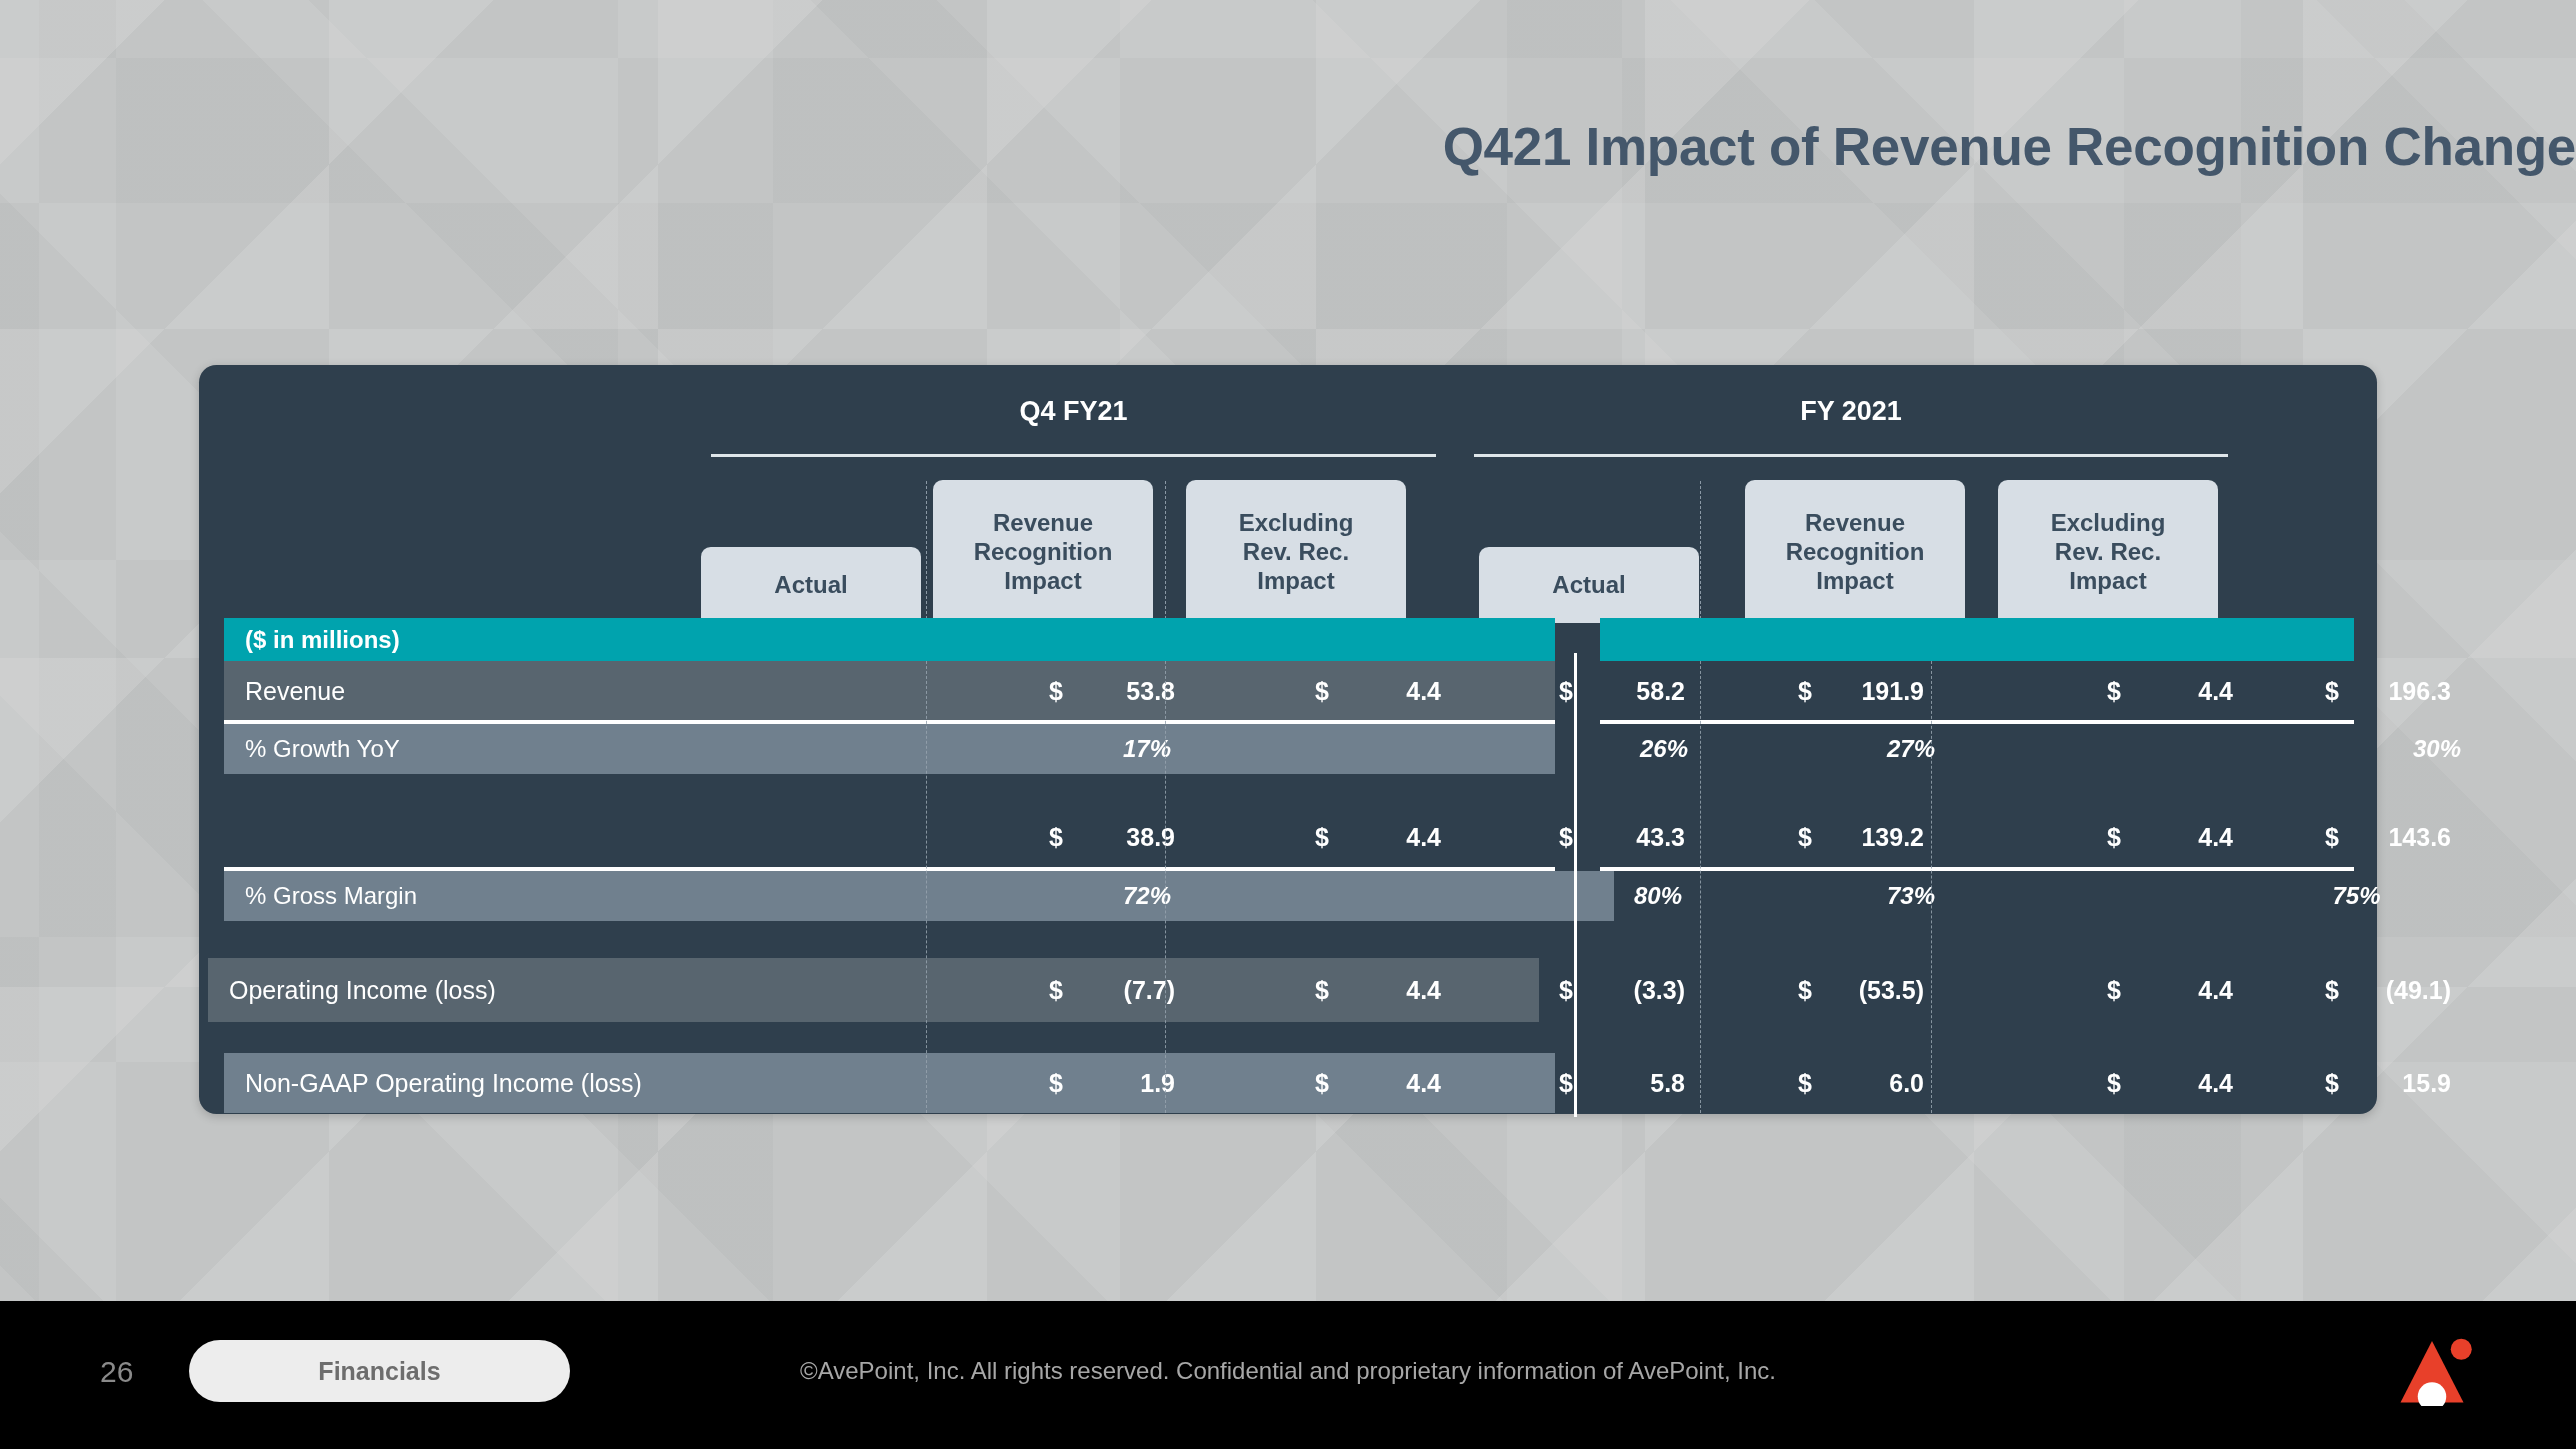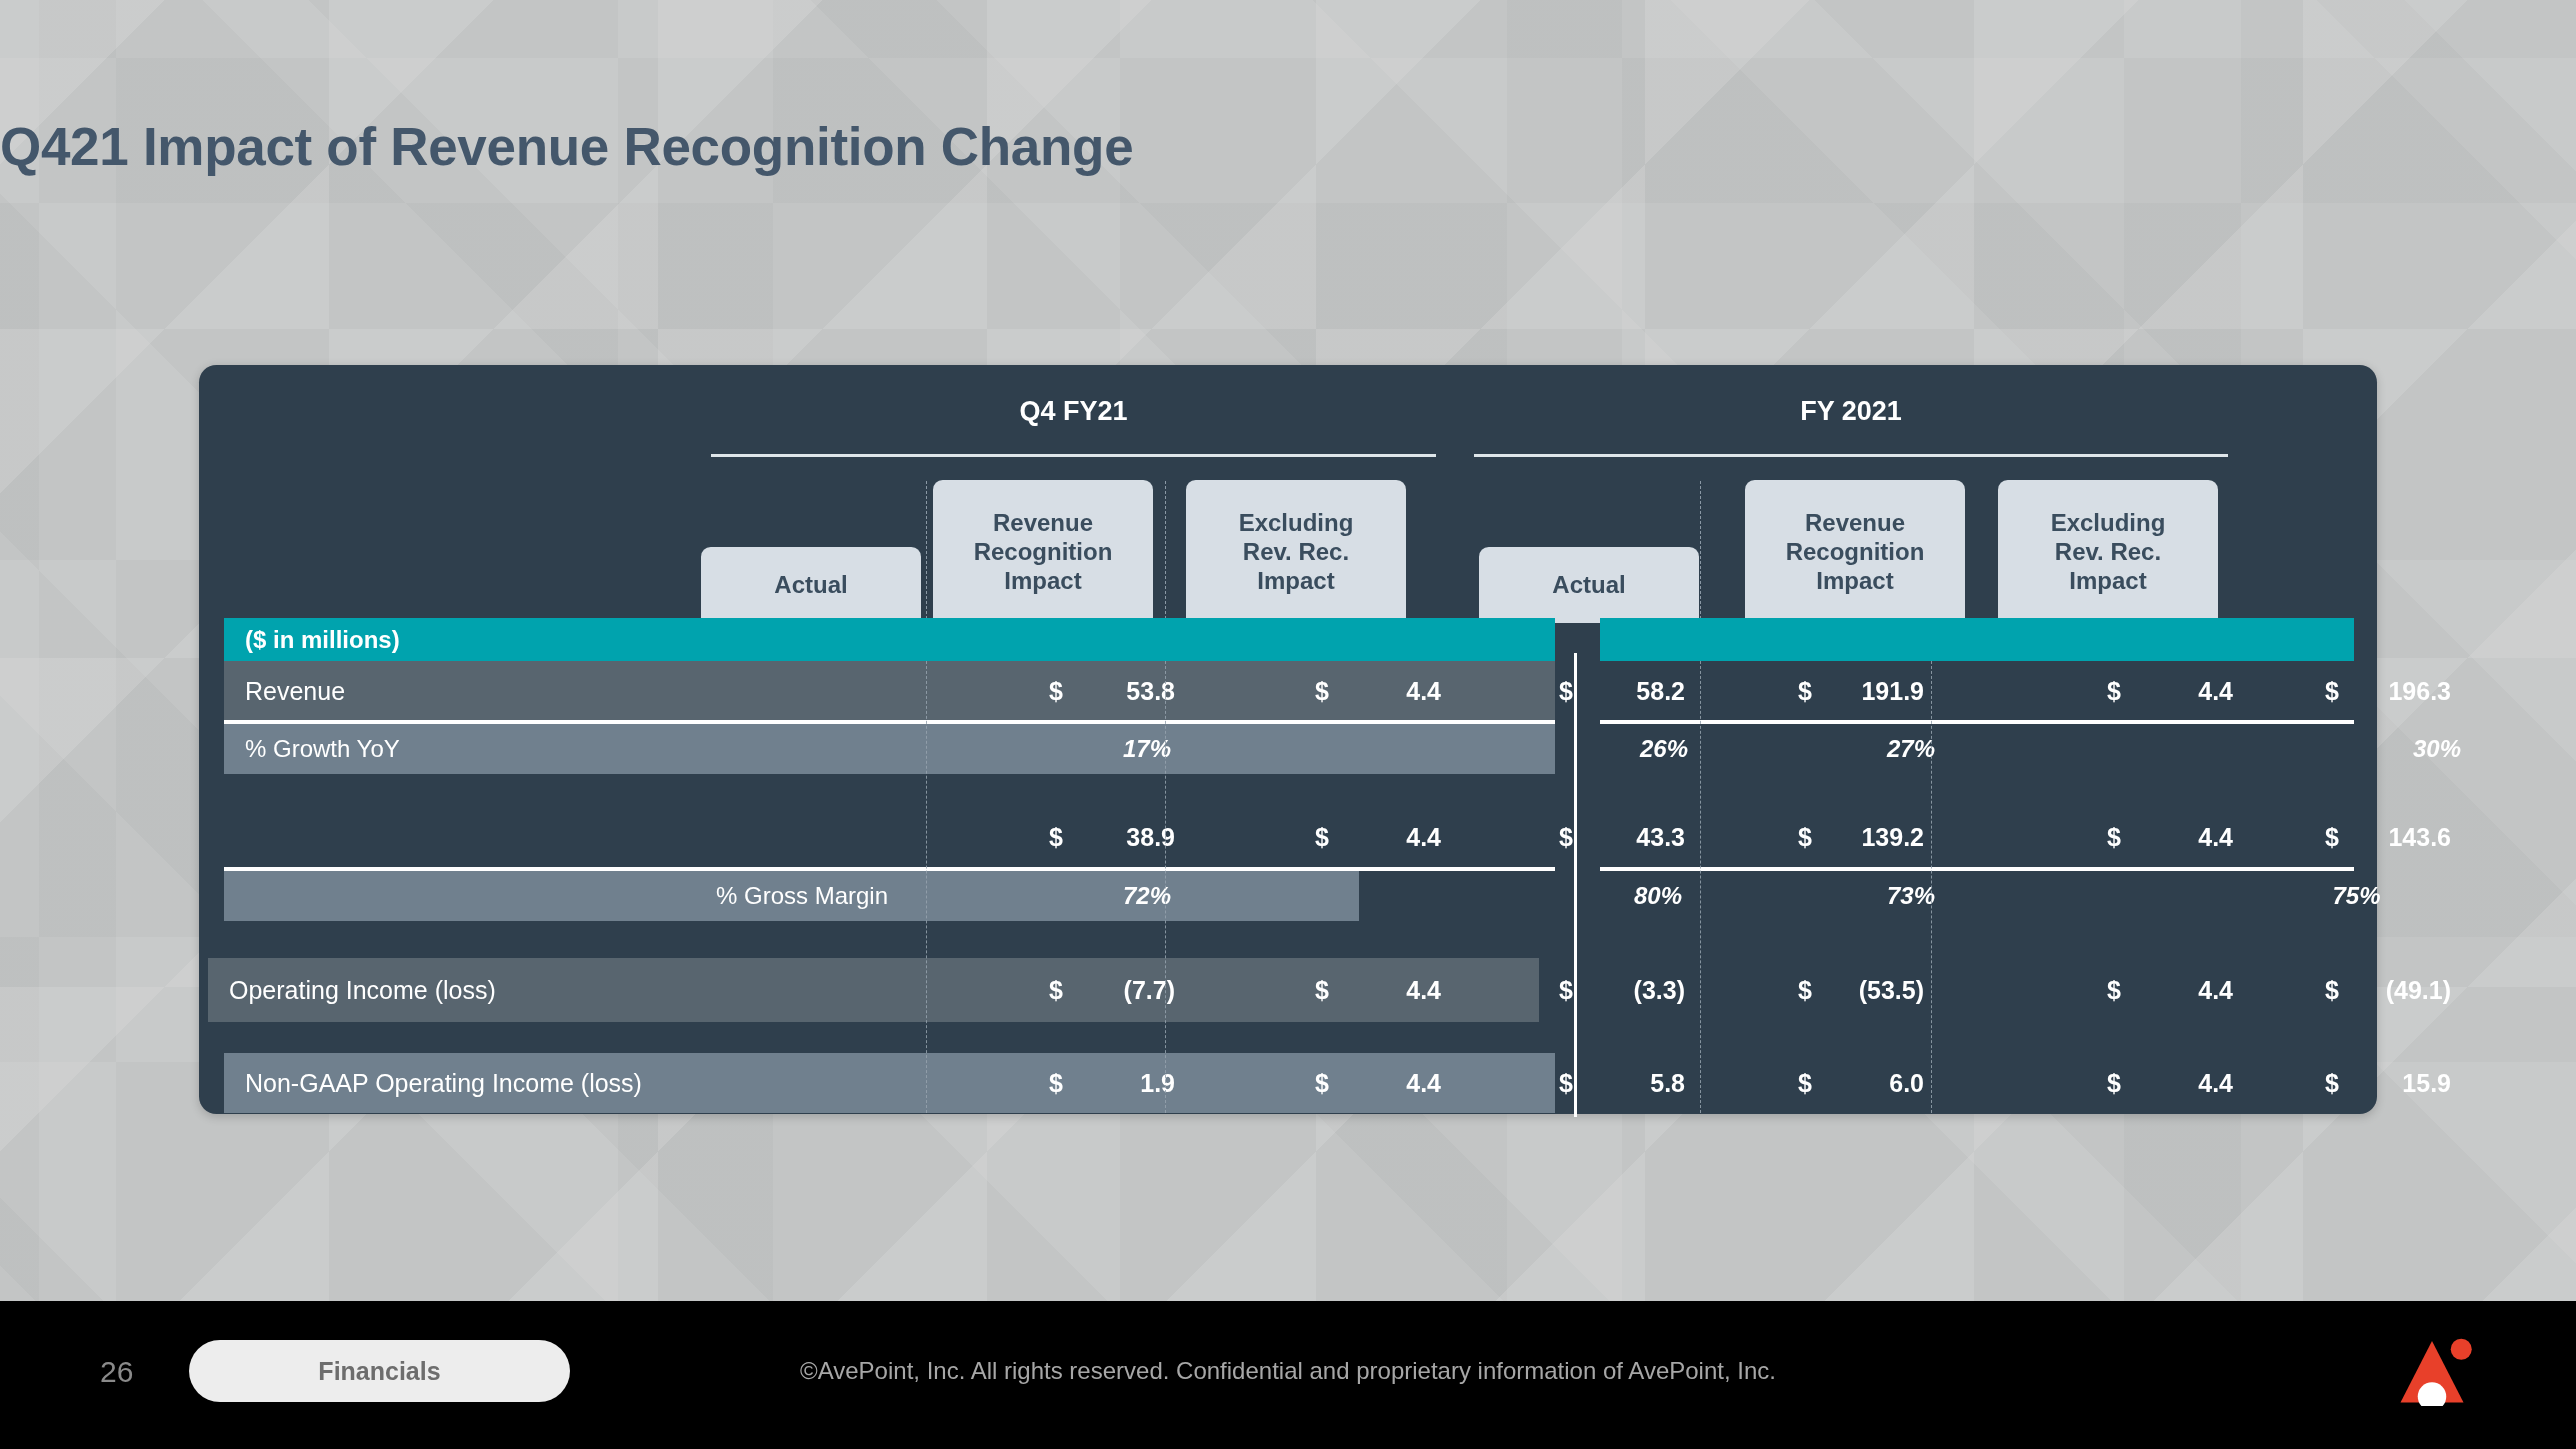--- a/index.html
+++ b/index.html
@@ -26,21 +26,21 @@
       linear-gradient(45deg, rgba(255,255,255,.14) 25%, transparent 25%, transparent 75%, rgba(255,255,255,.14) 75%),
       linear-gradient(45deg, rgba(150,152,152,.18) 25%, transparent 25%, transparent 75%, rgba(150,152,152,.18) 75%);
     background-size:329px 329px, 502px 502px, 734px 734px;
     background-position:0 0, 116px 58px, 39px 203px;
   }
 
   
   .title{
     position:absolute;
     top:116px;left:0;right:0;
-    text-align:left;
+    text-align:right;
     font-size:53px;
     font-weight:bold;
     color:#44576b;
     letter-spacing:-0.3px;
   }
 
   
   .panel{
     position:absolute;
     left:199px;top:365px;
@@ -334,21 +334,21 @@
         </div>
         <div class="cell num-cell" style="left:2126px;width:169px;">
           <span class="cur">$</span>
             <span class="val">143.6</span>
         </div>
       </div>
       <div class="rule-white" style="left:25px;width:1331px;top:249px;"></div>
       <div class="rule-white" style="left:1401px;width:754px;top:249px;"></div>
 
       <div class="trow" style="top:253px;height:50px;">
-        <div class="cell shade-b label-cell" style="left:25px;width:1135px;font-size:24px;justify-content:center;">
+        <div class="cell shade-b label-cell" style="left:25px;width:1390px;font-size:24px;">
           <span>% Gross Margin</span>
         </div>
         <div class="cell pct-cell" style="left:763px;width:242px;">
           <span>72%</span>
         </div>
         <div class="cell pct-cell" style="left:1274px;width:242px;">
           <span>80%</span>
         </div>
         <div class="cell shade-b" style="left:1401px;width:754px;z-index:-1;"></div>
         <div class="cell pct-cell" style="left:1527px;width:242px;">

